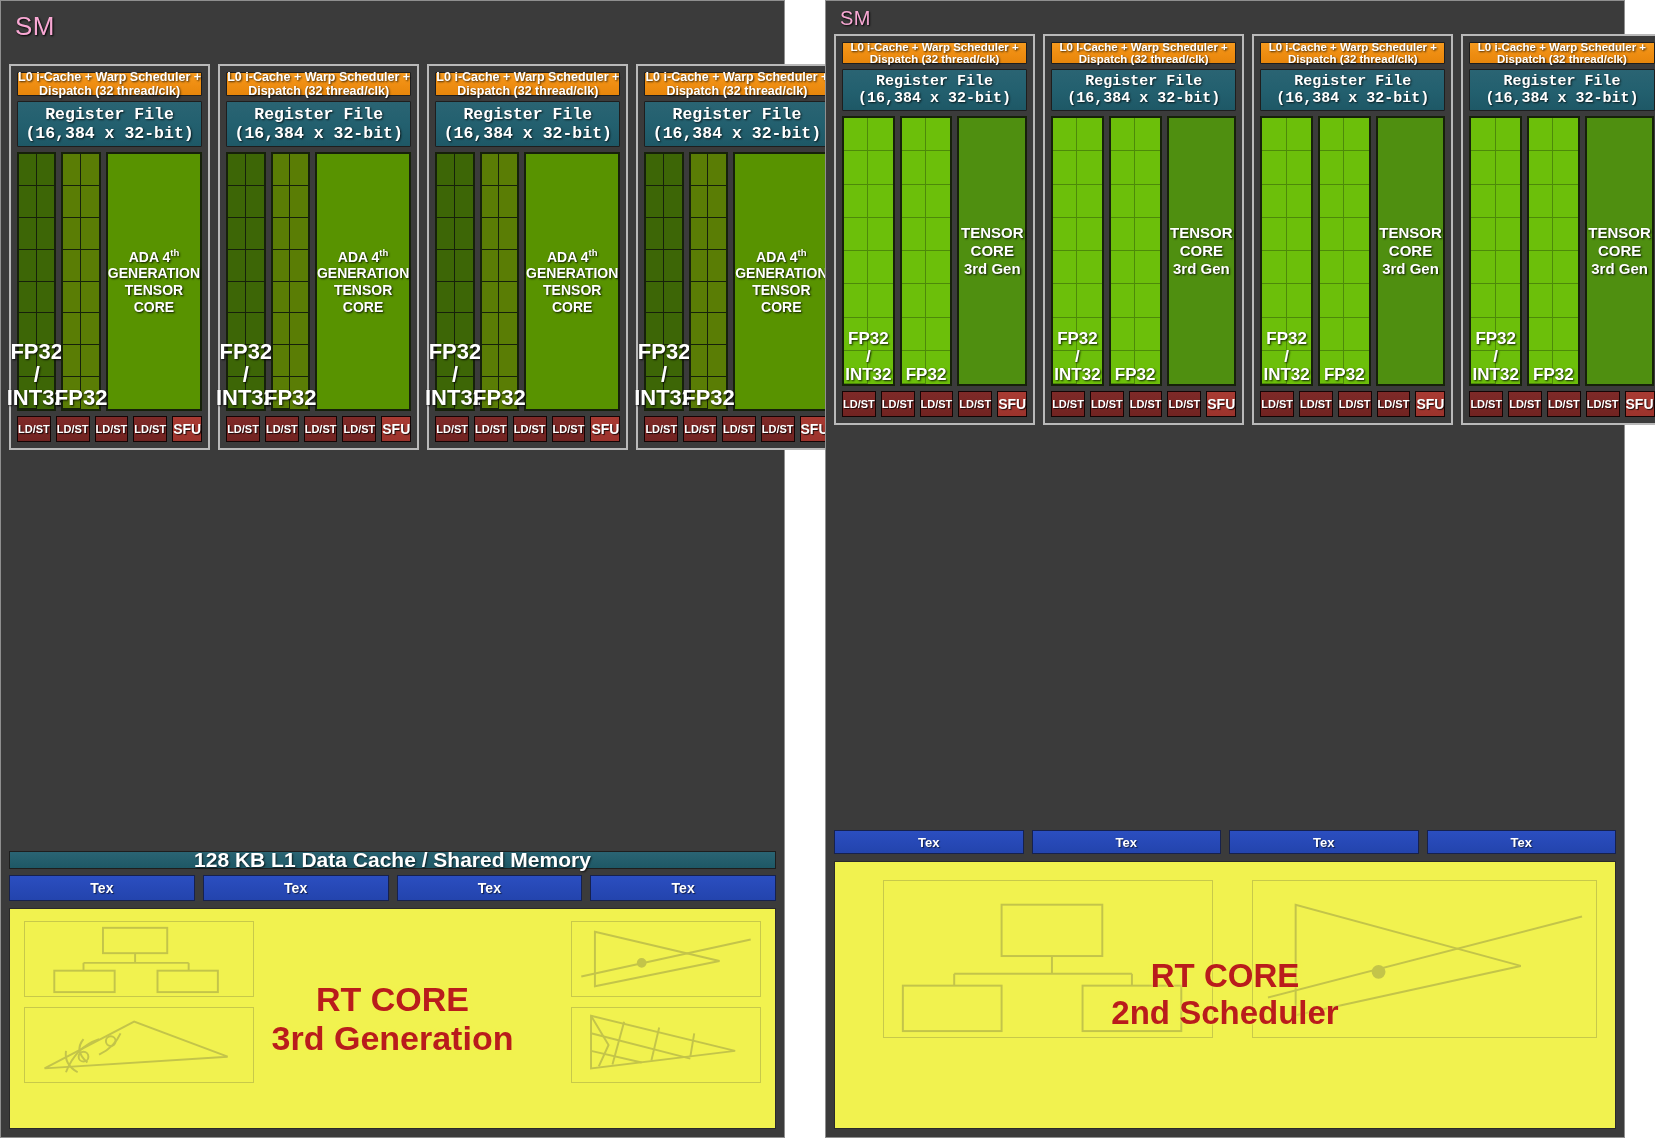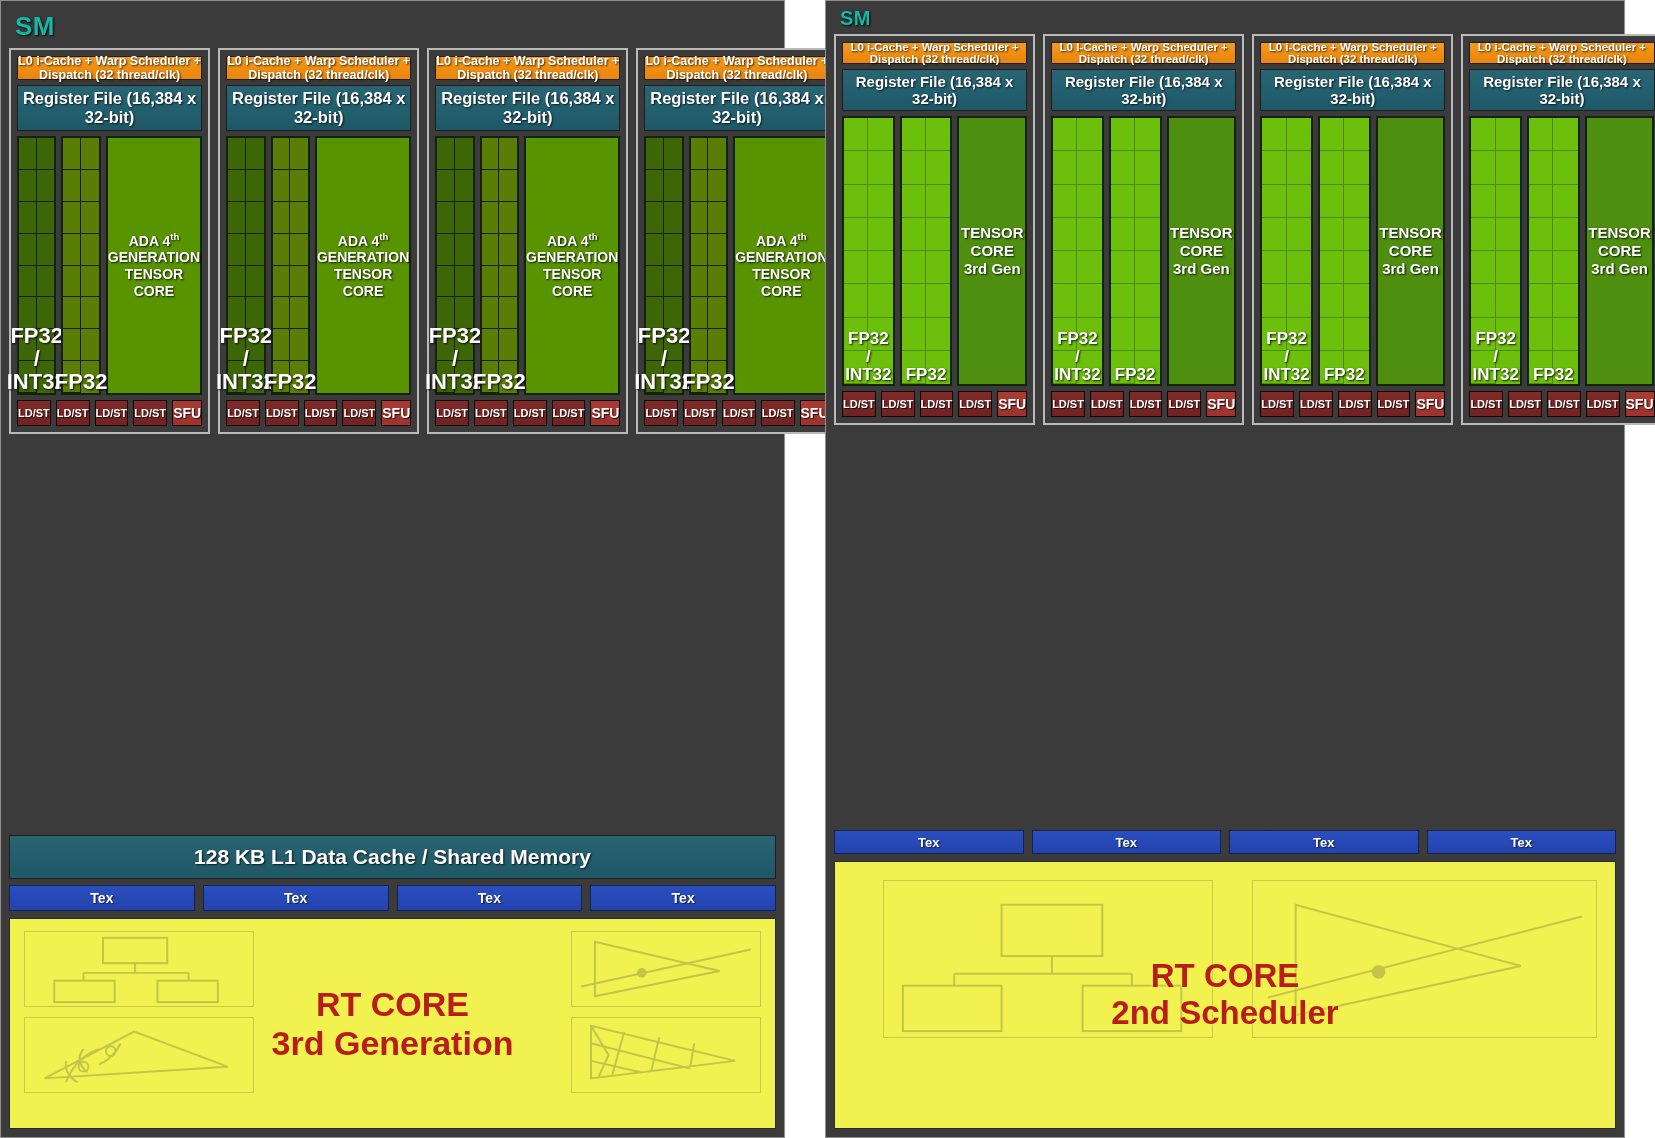--- a/index.html
+++ b/index.html
@@ -26,25 +26,25 @@
     background: #3b3b3b;
     border: 1px solid #8f8f8f;
     display: flex;
     flex-direction: column;
     padding: 8px;
   }
   .sm-panel.left  { width: 785px; height: 1138px; }
   .sm-panel.right { width: 800px; height: 1138px; padding-top: 4px; }
 
   .sm-title {
-    color: #14b8a6;
+    color: #f9a8d4;
     font-size: 26px;
-    font-weight: bold;
+    font-weight: normal;
     letter-spacing: .5px;
-    padding: 2px 0 6px 6px;
+    padding: 2px 0 22px 6px;
     text-shadow: 1px 1px 2px #000;
   }
   .sm-panel.right .sm-title { font-size: 20px; padding-bottom: 4px; }
 
   
   .partitions {
     display: grid;
     grid-template-columns: 1fr 1fr 1fr 1fr;
     grid-template-rows: 1fr 1fr;
     gap: 8px;
@@ -79,20 +79,21 @@
     height: 24px;
     font-size: 12.5px;
   }
   .sm-panel.right .sched-bar { height: 22px; font-size: 11.5px; }
 
   .regfile-bar {
     background: linear-gradient(180deg,#2a6473 0%, #23606f 50%, #1e5866 100%);
     border: 1px solid #1e1e1e;
     height: 46px;
     font-size: 16.5px;
+    font-family: Liberation Mono, monospace;
   }
   .sm-panel.right .regfile-bar { height: 42px; font-size: 15px; }
 
   
   .core-area {
     flex: 1;
     display: flex;
     gap: 5px;
     min-height: 0;
   }
@@ -180,21 +181,21 @@
 
   
   .l1-bar {
     background: linear-gradient(180deg,#2a6473 0%, #1e5866 100%);
     border: 1px solid #1e1e1e;
     color: #fff; font-weight: bold; text-align: center;
     display: flex; align-items: center; justify-content: center;
     text-shadow: 1px 1px 2px rgba(0,0,0,.75);
     margin-top: 7px;
   }
-  .left .l1-bar  { height: 44px; font-size: 21px; }
+  .left .l1-bar  { height: 18px; font-size: 21px; }
   .right .l1-bar { height: 26px; font-size: 14px; }
 
   .tex-row { display: flex; gap: 8px; margin-top: 6px; }
   .tex {
     flex: 1 1 0;
     background: linear-gradient(180deg,#2b4ec0 0%, #2344ad 100%);
     border: 1px solid #16214d;
     color: #fff; font-weight: bold;
     display: flex; align-items: center; justify-content: center;
     text-shadow: 1px 1px 1px rgba(0,0,0,.6);

